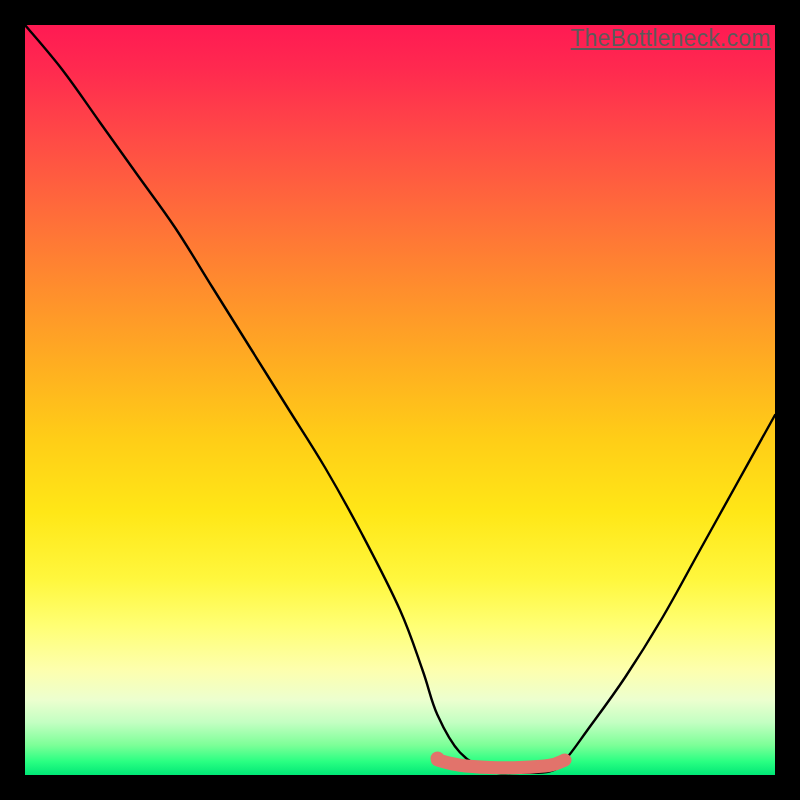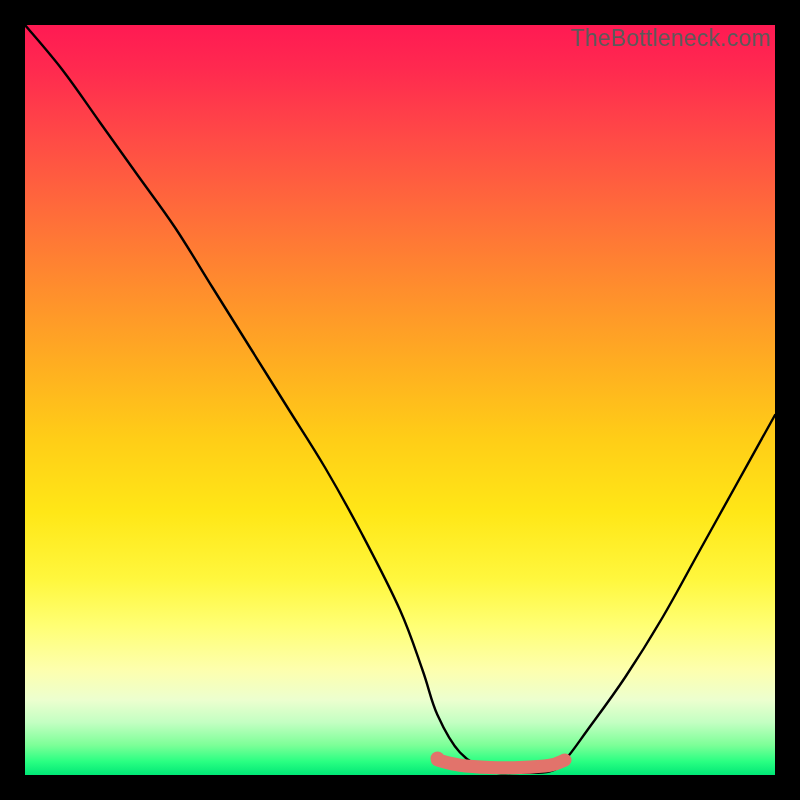--- a/index.html
+++ b/index.html
@@ -46,20 +46,21 @@
   }
   .watermark {
     position: absolute;
     top: 0px;
     right: 4px;
     color: #5a5a5a;
     font-size: 23px;
     letter-spacing: 0.2px;
     font-weight: 500;
     user-select: none;
+    text-decoration: underline;
   }
   svg.curve {
     position: absolute;
     left: 0;
     top: 0;
     width: 750px;
     height: 750px;
     overflow: visible;
   }
 </style>

